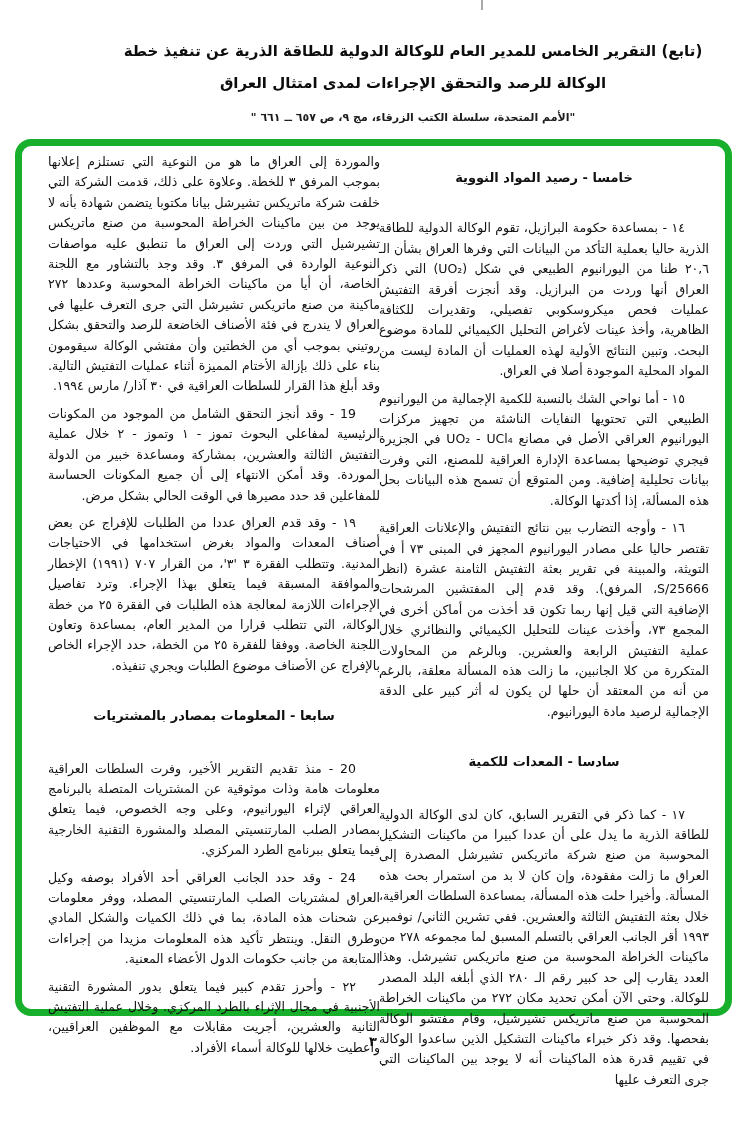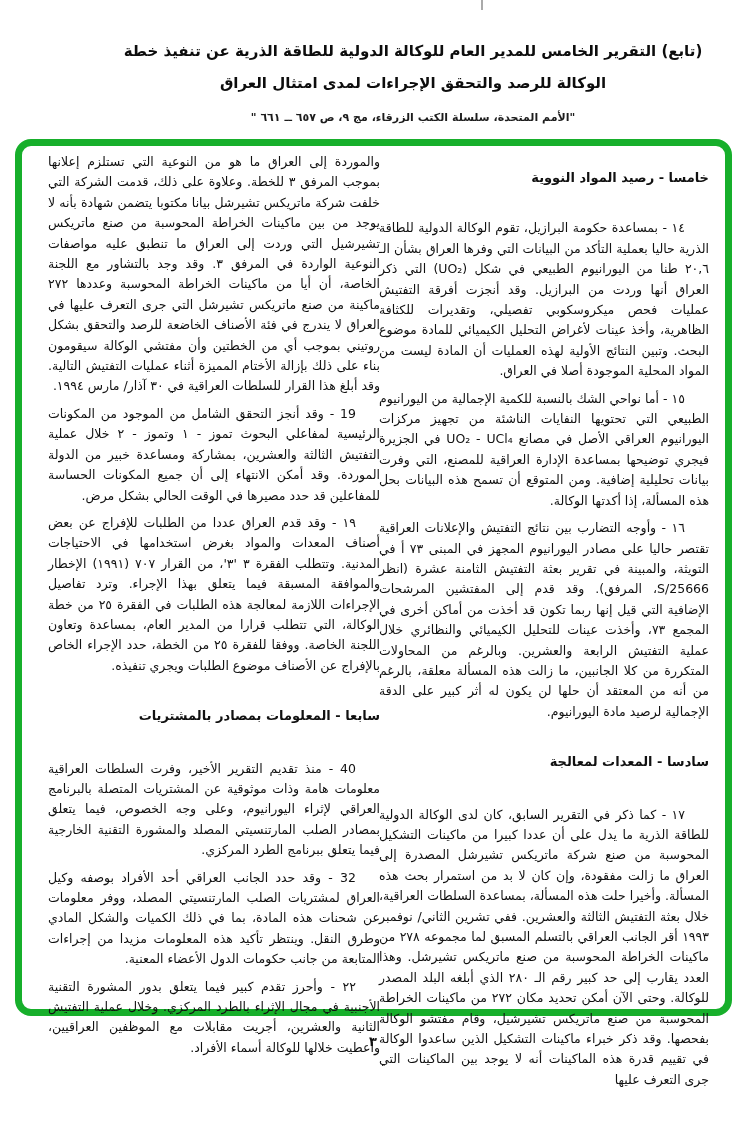--- a/index.html
+++ b/index.html
@@ -71,21 +71,21 @@
   }
   .para {
     margin: 0 0 7px 0;
     text-indent: 24px;
   }
   .para.no-indent {
     text-indent: 0;
   }
   .section-heading {
     font-weight: bold;
-    text-align: right;
+    text-align: center;
     text-indent: 0;
     font-size: 13px;
     margin: 14px 0 30px 0;
     letter-spacing: 0.5px;
   }
   .section-heading.mid {
     margin: 30px 0 32px 0;
   }
   
   .page-number {
@@ -119,29 +119,29 @@
   <p class="doc-source">"الأمم المتحدة، سلسلة الكتب الزرقاء، مج ٩، ص ٦٥٧ ــ ٦٦١ "</p>
 </div>
 
 <div class="content-frame" style="border-color: rgb(23, 175, 43);">
 
   <div class="col col-right">
     <p class="para section-heading">خامسا - رصيد المواد النووية</p>
     <p class="para">١٤ - بمساعدة حكومة البرازيل، تقوم الوكالة الدولية للطاقة الذرية حاليا بعملية التأكد من البيانات التي وفرها العراق بشأن الـ ٢٠,٦ طنا من اليورانيوم الطبيعي في شكل (UO₂) التي ذكر العراق أنها وردت من البرازيل. وقد أنجزت أفرقة التفتيش عمليات فحص ميكروسكوبي تفصيلي، وتقديرات للكثافة الظاهرية، وأخذ عينات لأغراض التحليل الكيميائي للمادة موضوع البحث. وتبين النتائج الأولية لهذه العمليات أن المادة ليست من المواد المحلية الموجودة أصلا في العراق.</p>
     <p class="para">١٥ - أما نواحي الشك بالنسبة للكمية الإجمالية من اليورانيوم الطبيعي التي تحتويها النفايات الناشئة من تجهيز مركزات اليورانيوم العراقي الأصل في مصانع UO₂ - UCl₄ في الجزيرة فيجري توضيحها بمساعدة الإدارة العراقية للمصنع، التي وفرت بيانات تحليلية إضافية. ومن المتوقع أن تسمح هذه البيانات بحل هذه المسألة، إذا أكدتها الوكالة.</p>
     <p class="para">١٦ - وأوجه التضارب بين نتائج التفتيش والإعلانات العراقية تقتصر حاليا على مصادر اليورانيوم المجهز في المبنى ٧٣ أ في التويثة، والمبينة في تقرير بعثة التفتيش الثامنة عشرة (انظر S/25666، المرفق). وقد قدم إلى المفتشين المرشحات الإضافية التي قيل إنها ربما تكون قد أخذت من أماكن أخرى في المجمع ٧٣، وأخذت عينات للتحليل الكيميائي والنظائري خلال عملية التفتيش الرابعة والعشرين. وبالرغم من المحاولات المتكررة من كلا الجانبين، ما زالت هذه المسألة معلقة، بالرغم من أنه من المعتقد أن حلها لن يكون له أثر كبير على الدقة الإجمالية لرصيد مادة اليورانيوم.</p>
-    <p class="para section-heading mid">سادسا - المعدات لمعالجة</p>
+    <p class="para section-heading mid">سادسا - المعدات للكمية</p>
     <p class="para">١٧ - كما ذكر في التقرير السابق، كان لدى الوكالة الدولية للطاقة الذرية ما يدل على أن عددا كبيرا من ماكينات التشكيل المحوسبة من صنع شركة ماتريكس تشيرشل المصدرة إلى العراق ما زالت مفقودة، وإن كان لا بد من استمرار بحث هذه المسألة. وأخيرا حلت هذه المسألة، بمساعدة السلطات العراقية، خلال بعثة التفتيش الثالثة والعشرين. ففي تشرين الثاني/ نوفمبر ١٩٩٣ أقر الجانب العراقي بالتسلم المسبق لما مجموعه ٢٧٨ من ماكينات الخراطة المحوسبة من صنع ماتريكس تشيرشل. وهذا العدد يقارب إلى حد كبير رقم الـ ٢٨٠ الذي أبلغه البلد المصدر للوكالة. وحتى الآن أمكن تحديد مكان ٢٧٢ من ماكينات الخراطة المحوسبة من صنع ماتريكس تشيرشيل، وقام مفتشو الوكالة بفحصها. وقد ذكر خبراء ماكينات التشكيل الذين ساعدوا الوكالة في تقييم قدرة هذه الماكينات أنه لا يوجد بين الماكينات التي جرى التعرف عليها</p>
   </div>
 
   <div class="col col-left">
     <p class="para no-indent">والموردة إلى العراق ما هو من النوعية التي تستلزم إعلانها بموجب المرفق ٣ للخطة. وعلاوة على ذلك، قدمت الشركة التي خلفت شركة ماتريكس تشيرشل بيانا مكتوبا يتضمن شهادة بأنه لا يوجد من بين ماكينات الخراطة المحوسبة من صنع ماتريكس تشيرشيل التي وردت إلى العراق ما تنطبق عليه مواصفات النوعية الواردة في المرفق ٣. وقد وجد بالتشاور مع اللجنة الخاصة، أن أيا من ماكينات الخراطة المحوسبة وعددها ٢٧٢ ماكينة من صنع ماتريكس تشيرشل التي جرى التعرف عليها في العراق لا يندرج في فئة الأصناف الخاضعة للرصد والتحقق بشكل روتيني بموجب أي من الخطتين وأن مفتشي الوكالة سيقومون بناء على ذلك بإزالة الأختام المميزة أثناء عمليات التفتيش التالية. وقد أبلغ هذا القرار للسلطات العراقية في ٣٠ آذار/ مارس ١٩٩٤.</p>
     <p class="para">19 - وقد أنجز التحقق الشامل من الموجود من المكونات الرئيسية لمفاعلي البحوث تموز - ١ وتموز - ٢ خلال عملية التفتيش الثالثة والعشرين، بمشاركة ومساعدة خبير من الدولة الموردة. وقد أمكن الانتهاء إلى أن جميع المكونات الحساسة للمفاعلين قد حدد مصيرها في الوقت الحالي بشكل مرض.</p>
     <p class="para">١٩ - وقد قدم العراق عددا من الطلبات للإفراج عن بعض أصناف المعدات والمواد بغرض استخدامها في الاحتياجات المدنية. وتتطلب الفقرة ٣ '٣'، من القرار ٧٠٧ (١٩٩١) الإخطار والموافقة المسبقة فيما يتعلق بهذا الإجراء. وترد تفاصيل الإجراءات اللازمة لمعالجة هذه الطلبات في الفقرة ٢٥ من خطة الوكالة، التي تتطلب قرارا من المدير العام، بمساعدة وتعاون اللجنة الخاصة. ووفقا للفقرة ٢٥ من الخطة، حدد الإجراء الخاص بالإفراج عن الأصناف موضوع الطلبات ويجري تنفيذه.</p>
     <p class="para section-heading mid">سابعا - المعلومات بمصادر بالمشتريات</p>
-    <p class="para">40 - منذ تقديم التقرير الأخير، وفرت السلطات العراقية معلومات هامة وذات موثوقية عن المشتريات المتصلة بالبرنامج العراقي لإثراء اليورانيوم، وعلى وجه الخصوص، فيما يتعلق بمصادر الصلب المارتنسيتي المصلد والمشورة التقنية الخارجية فيما يتعلق ببرنامج الطرد المركزي.</p>
-    <p class="para">32 - وقد حدد الجانب العراقي أحد الأفراد بوصفه وكيل العراق لمشتريات الصلب المارتنسيتي المصلد، ووفر معلومات عن شحنات هذه المادة، بما في ذلك الكميات والشكل المادي وطرق النقل. وينتظر تأكيد هذه المعلومات مزيدا من إجراءات المتابعة من جانب حكومات الدول الأعضاء المعنية.</p>
+    <p class="para">20 - منذ تقديم التقرير الأخير، وفرت السلطات العراقية معلومات هامة وذات موثوقية عن المشتريات المتصلة بالبرنامج العراقي لإثراء اليورانيوم، وعلى وجه الخصوص، فيما يتعلق بمصادر الصلب المارتنسيتي المصلد والمشورة التقنية الخارجية فيما يتعلق ببرنامج الطرد المركزي.</p>
+    <p class="para">24 - وقد حدد الجانب العراقي أحد الأفراد بوصفه وكيل العراق لمشتريات الصلب المارتنسيتي المصلد، ووفر معلومات عن شحنات هذه المادة، بما في ذلك الكميات والشكل المادي وطرق النقل. وينتظر تأكيد هذه المعلومات مزيدا من إجراءات المتابعة من جانب حكومات الدول الأعضاء المعنية.</p>
     <p class="para">٢٢ - وأحرز تقدم كبير فيما يتعلق بدور المشورة التقنية الأجنبية في مجال الإثراء بالطرد المركزي. وخلال عملية التفتيش الثانية والعشرين، أجريت مقابلات مع الموظفين العراقيين، وأعطيت خلالها للوكالة أسماء الأفراد.</p>
   </div>
 
 </div>
 
 <div class="page-number">٣</div>
 
 </body></html>

